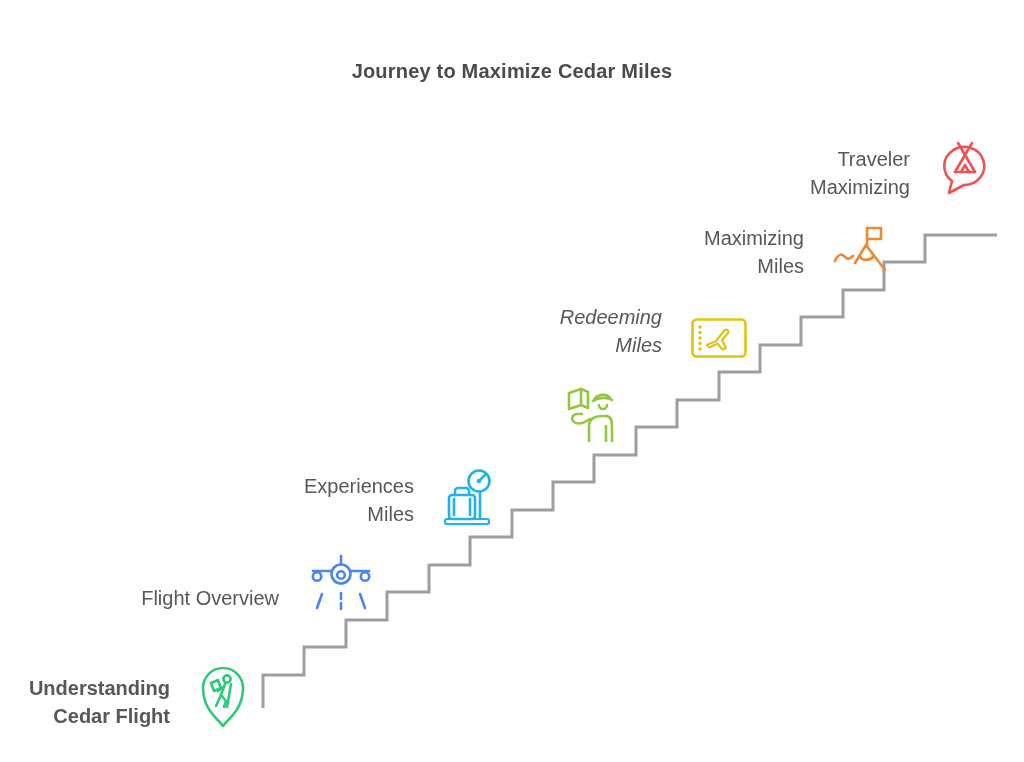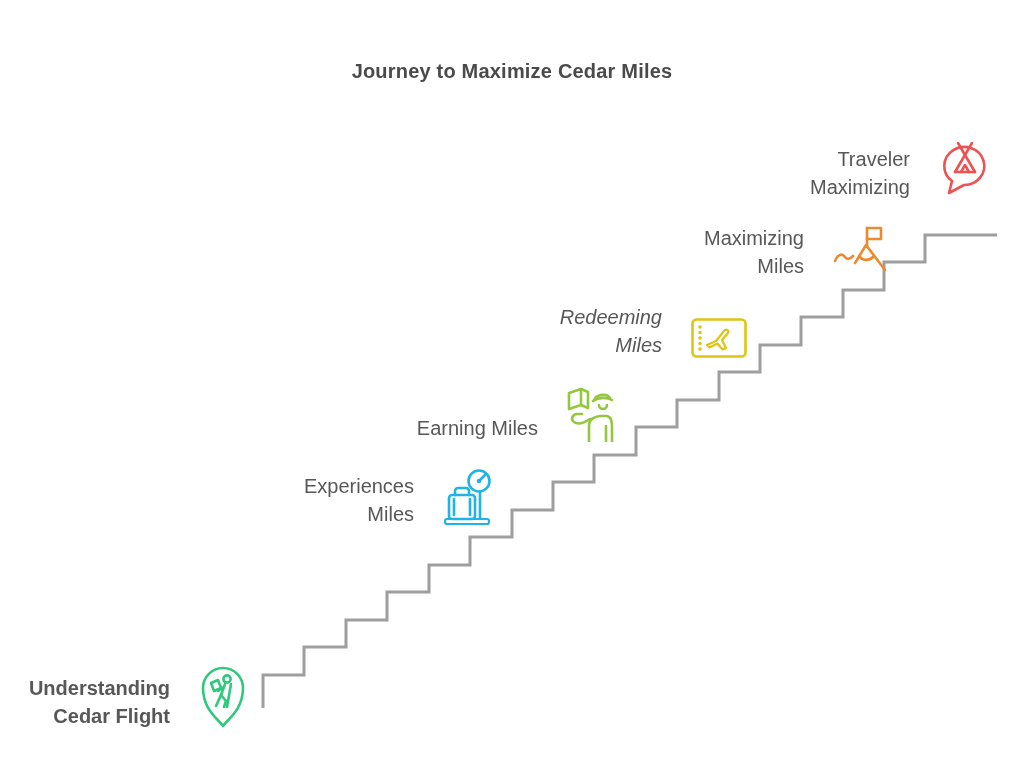--- a/index.html
+++ b/index.html
@@ -40,44 +40,59 @@
       <circle cx="29" cy="15" r="3.6"></circle>
       <path d="M27,20 L23,31"></path>
       <path d="M13,19 l7,-3 3,8 -7,3 z"></path>
       <path d="M23,31 L18,42"></path>
       <path d="M23,31 L28,37 L26,43"></path>
       <path d="M26,23 L20,27"></path>
       <path d="M33,20 L29,43"></path>
     </svg>
   </div>
 
+  <div class="step" style="right:649px;top:552px;">
+    <div class="lbl">
+      <span>Flight Overview</span>
+      <span></span>
+    </div>
+    <svg width="68" height="60" viewBox="0 0 68 60" fill="none" stroke-width="2.6" stroke-linecap="round" stroke-linejoin="round" stroke="#4a86ec">
+      <path d="M34,4 V12"></path>
+      <circle cx="34" cy="22" r="9.5"></circle>
+      <circle cx="34" cy="23" r="3.8"></circle>
+      <path d="M24,19 H6"></path>
+      <path d="M44,19 H62"></path>
+      <circle cx="10" cy="24.5" r="4.2"></circle>
+      <circle cx="58" cy="24.5" r="4.2"></circle>
+      <path d="M15,42 L10,56"></path>
+      <path d="M53,42 L58,56"></path>
+      <path d="M34,41 V47"></path>
+      <path d="M34,51 V57"></path>
+    </svg>
+  </div>
 
   <div class="step" style="right:532px;top:466px;">
     <div class="lbl">
       <span>Experiences</span>
       <span>Miles</span>
     </div>
     <svg width="50" height="62" viewBox="0 0 50 62" fill="none" stroke-width="2.6" stroke-linecap="round" stroke-linejoin="round" stroke="#1fb3e6">
       <rect x="3" y="53" width="44" height="5" rx="2" stroke-width="2.2"></rect>
       <path d="M38,26 V53"></path>
       <circle cx="37" cy="15" r="10.5"></circle>
       <path d="M37,15 L43,9"></path>
       <circle cx="37" cy="15" r="1"></circle>
       <rect x="7" y="29" width="26" height="24" rx="3"></rect>
       <path d="M13,29 V25 a3,3 0 0 1 3,-3 h8 a3,3 0 0 1 3,3 V29"></path>
       <path d="M12,33 V49"></path>
       <path d="M28,33 V49"></path>
     </svg>
   </div>
 
   <div class="step" style="right:410px;top:386px;">
-    <div class="lbl">
-      <span>Earning Miles</span>
-      <span></span>
-    </div>
     <svg width="48" height="56" viewBox="0 0 48 56" fill="none" stroke-width="2.6" stroke-linecap="round" stroke-linejoin="round" stroke="#93c83e">
       <path d="M3,7 L15,3 L15,19 L3,23 Z"></path>
       <path d="M15,3 L22,6 L22,22 L15,19"></path>
       <path d="M28,14 C31,8 41,7 44,12"></path>
       <path d="M27,15 C33,11 41,11 46,14"></path>
       <path d="M33,19 a4,4 0 0 0 8,0"></path>
       <path d="M23,56 V40 C23,33 29,30 35,30 H41 C46,31 46,37 46,42 V56"></path>
       <path d="M40,56 V40"></path>
       <path d="M24,33 C18,37 12,39 8,36 C4,33 7,28 11,28 L16,28"></path>
     </svg>

